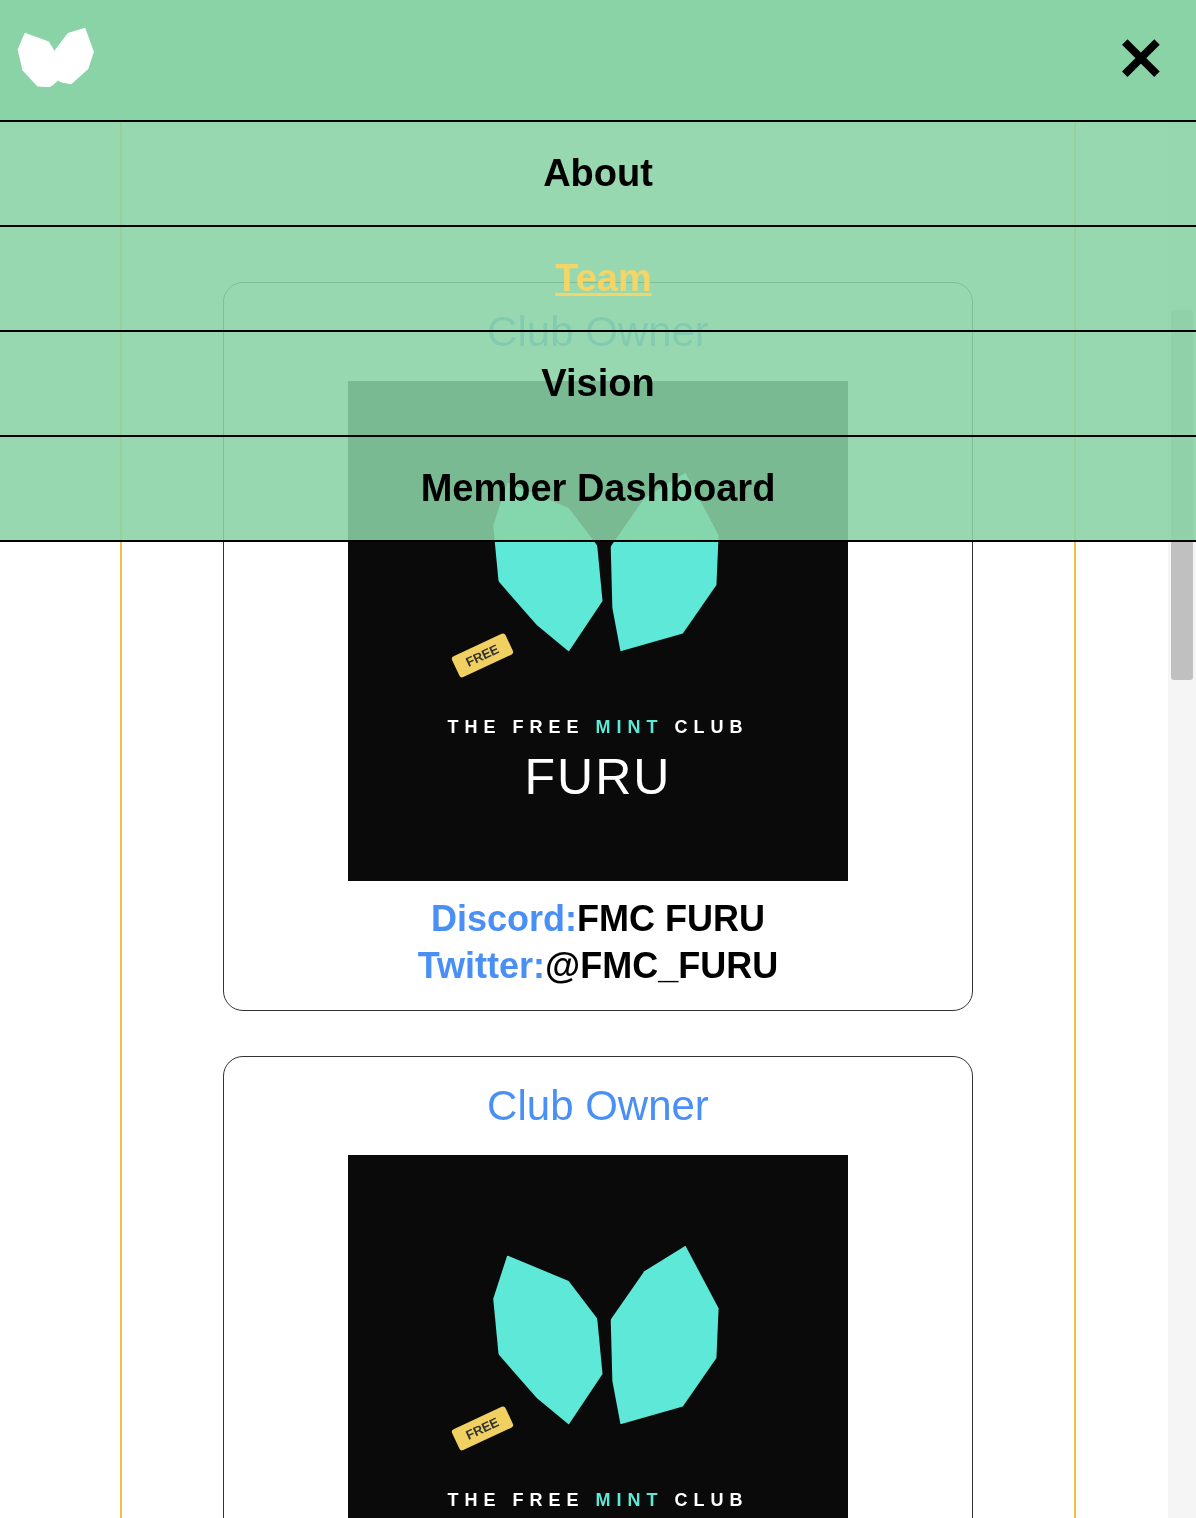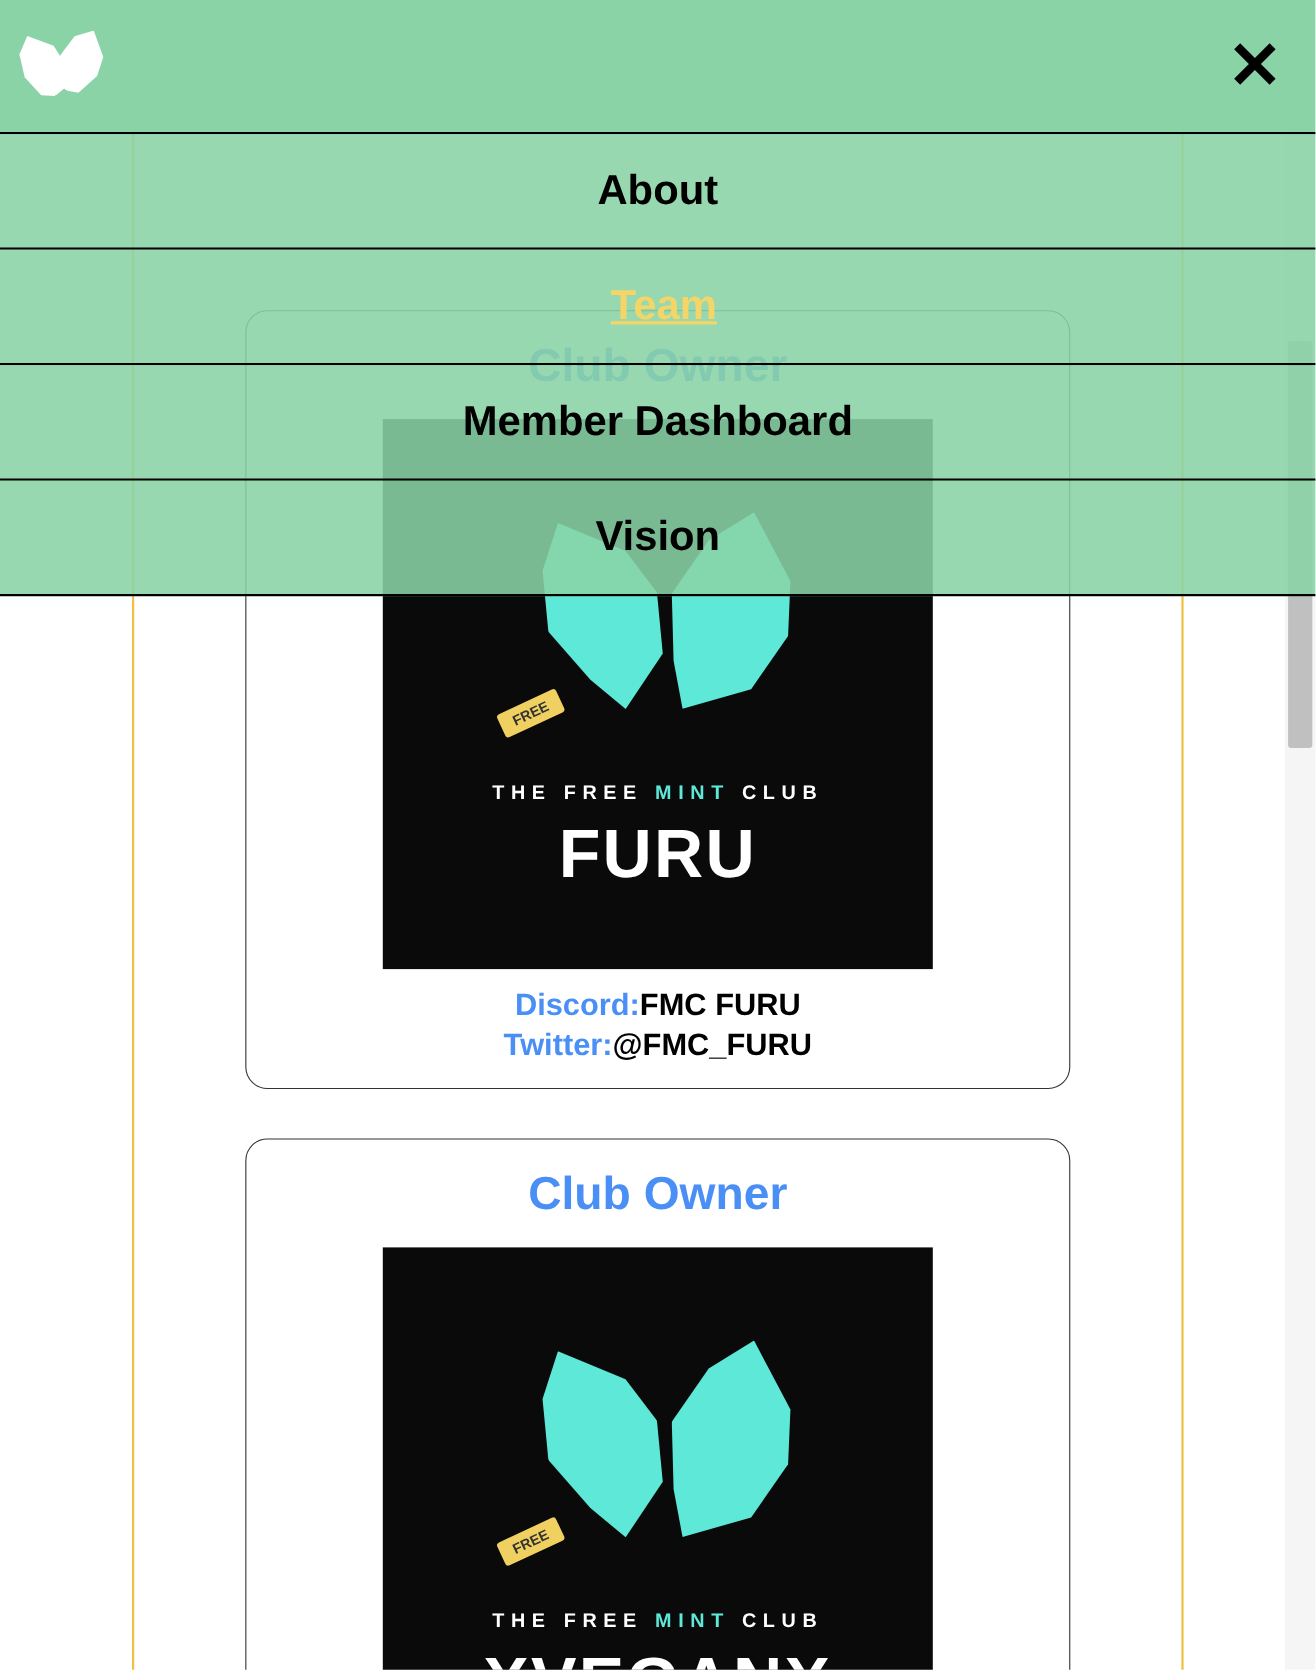--- a/index.html
+++ b/index.html
@@ -45,21 +45,21 @@
       border-radius: 20px;
       margin: 0 auto 45px auto;
       width: 750px;
       padding: 25px 20px 20px 20px;
       text-align: center;
     }
     
     .club-owner-title {
       color: #4a8ff5;
       font-size: 42px;
-      font-weight: 700;
+      font-weight: 400;
       margin-bottom: 25px;
     }
     
     .member-image {
       width: 500px;
       height: 500px;
       background: #0a0a0a;
       margin: 0 auto;
       position: relative;
       display: flex;
@@ -120,28 +120,28 @@
       margin-bottom: 10px;
     }
     
     .club-text .mint-word {
       color: #5de8d8;
       text-align: right;
     }
     
     .member-name {
       color: #fff;
-      font-size: 62px;
-      font-weight: 700;
+      font-size: 50px;
+      font-weight: 400;
       letter-spacing: 2px;
     }
     
     .member-info {
       margin-top: 15px;
-      font-size: 28px;
+      font-size: 36px;
       font-weight: 800;
       line-height: 1.3;
     }
     
     .info-label {
       color: #4a8ff5;
     }
     
     .info-value {
       color: #000;
@@ -290,21 +290,21 @@
   <div class="nav-overlay">
     <div class="nav-header">
       <div class="logo-icon">
         <div class="logo-leaf logo-leaf-left"></div>
         <div class="logo-leaf logo-leaf-right"></div>
       </div>
       <div class="close-btn">✕</div>
     </div>
     <div class="nav-item">About</div>
     <div class="nav-item active">Team</div>
+    <div class="nav-item">Vision</div>
     <div class="nav-item">Member Dashboard</div>
-    <div class="nav-item">Vision</div>
   </div>
 
   <div class="scrollbar">
     <div class="scrollbar-thumb" style="top:310px;height:370px;"></div>
   </div>
 
 </div>
 
 </body></html>

